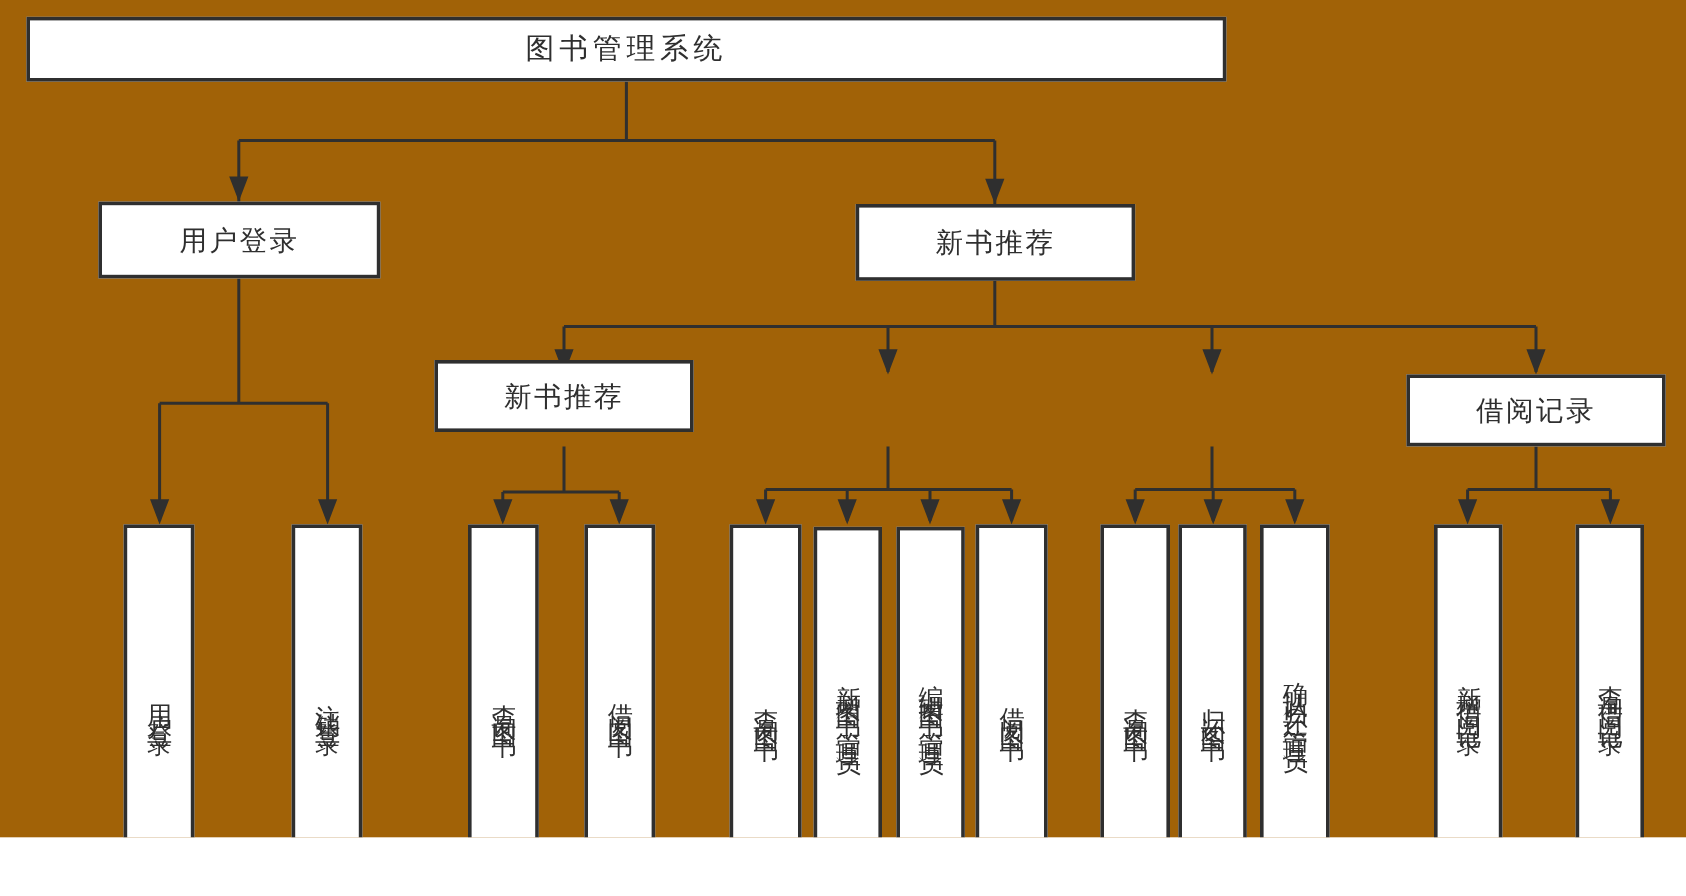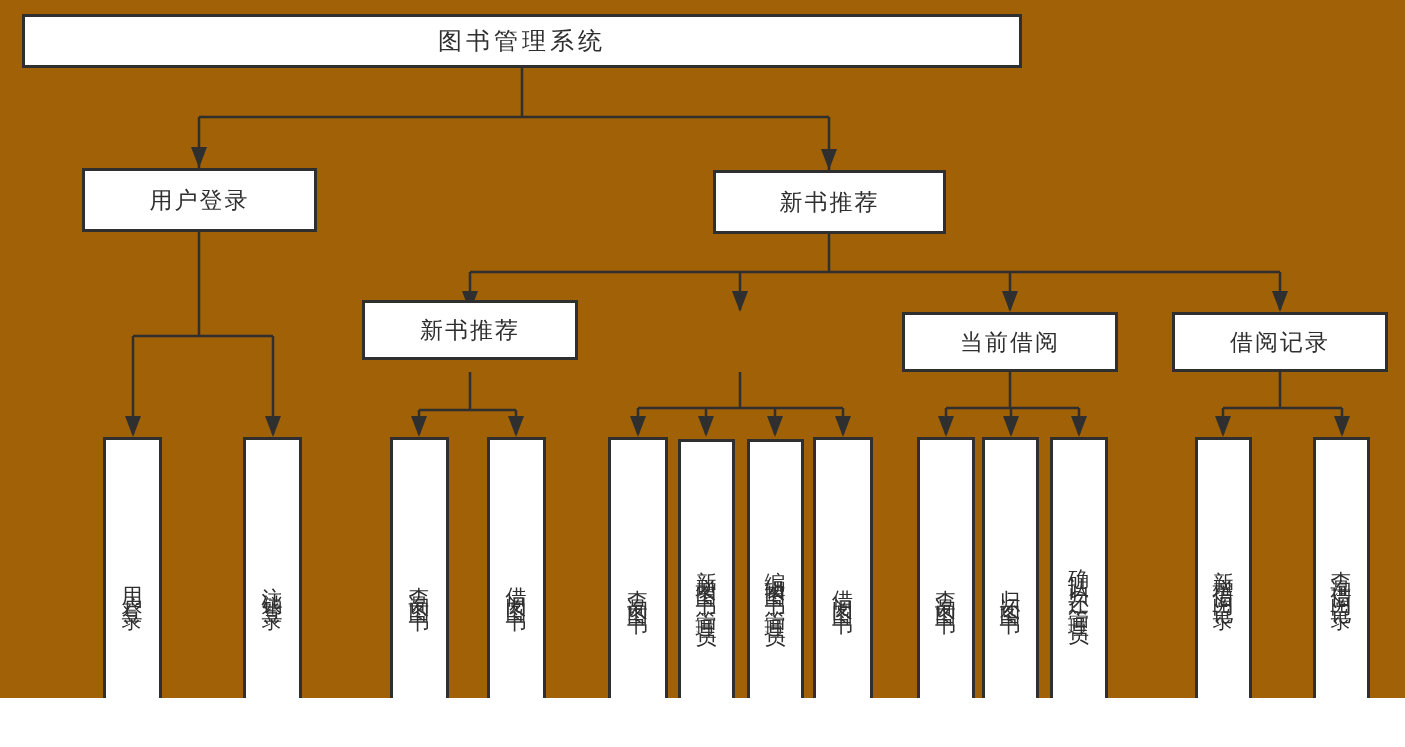--- a/index.html
+++ b/index.html
@@ -92,23 +92,20 @@
   <div class="box hbox" style="left:82px;top:168px;width:235px;height:64px">
     <span>用户登录</span>
   </div>
   <div class="box hbox" style="left:713px;top:170px;width:233px;height:64px">
     <span>新书推荐</span>
   </div>
 
   <div class="box hbox" style="left:362px;top:300px;width:216px;height:60px">
     <span>新书推荐</span>
   </div>
-  <div class="box hbox" style="left:902px;top:312px;width:216px;height:60px">
-    <span>当前借阅</span>
-  </div>
   <div class="box hbox" style="left:1172px;top:312px;width:216px;height:60px">
     <span>借阅记录</span>
   </div>
 
   <div class="box vbox" style="left:103px;top:437px;width:59px;height:297px">
     <span>用户登录</span>
   </div>
   <div class="box vbox" style="left:243px;top:437px;width:59px;height:297px">
     <span>注销登录</span>
   </div>

